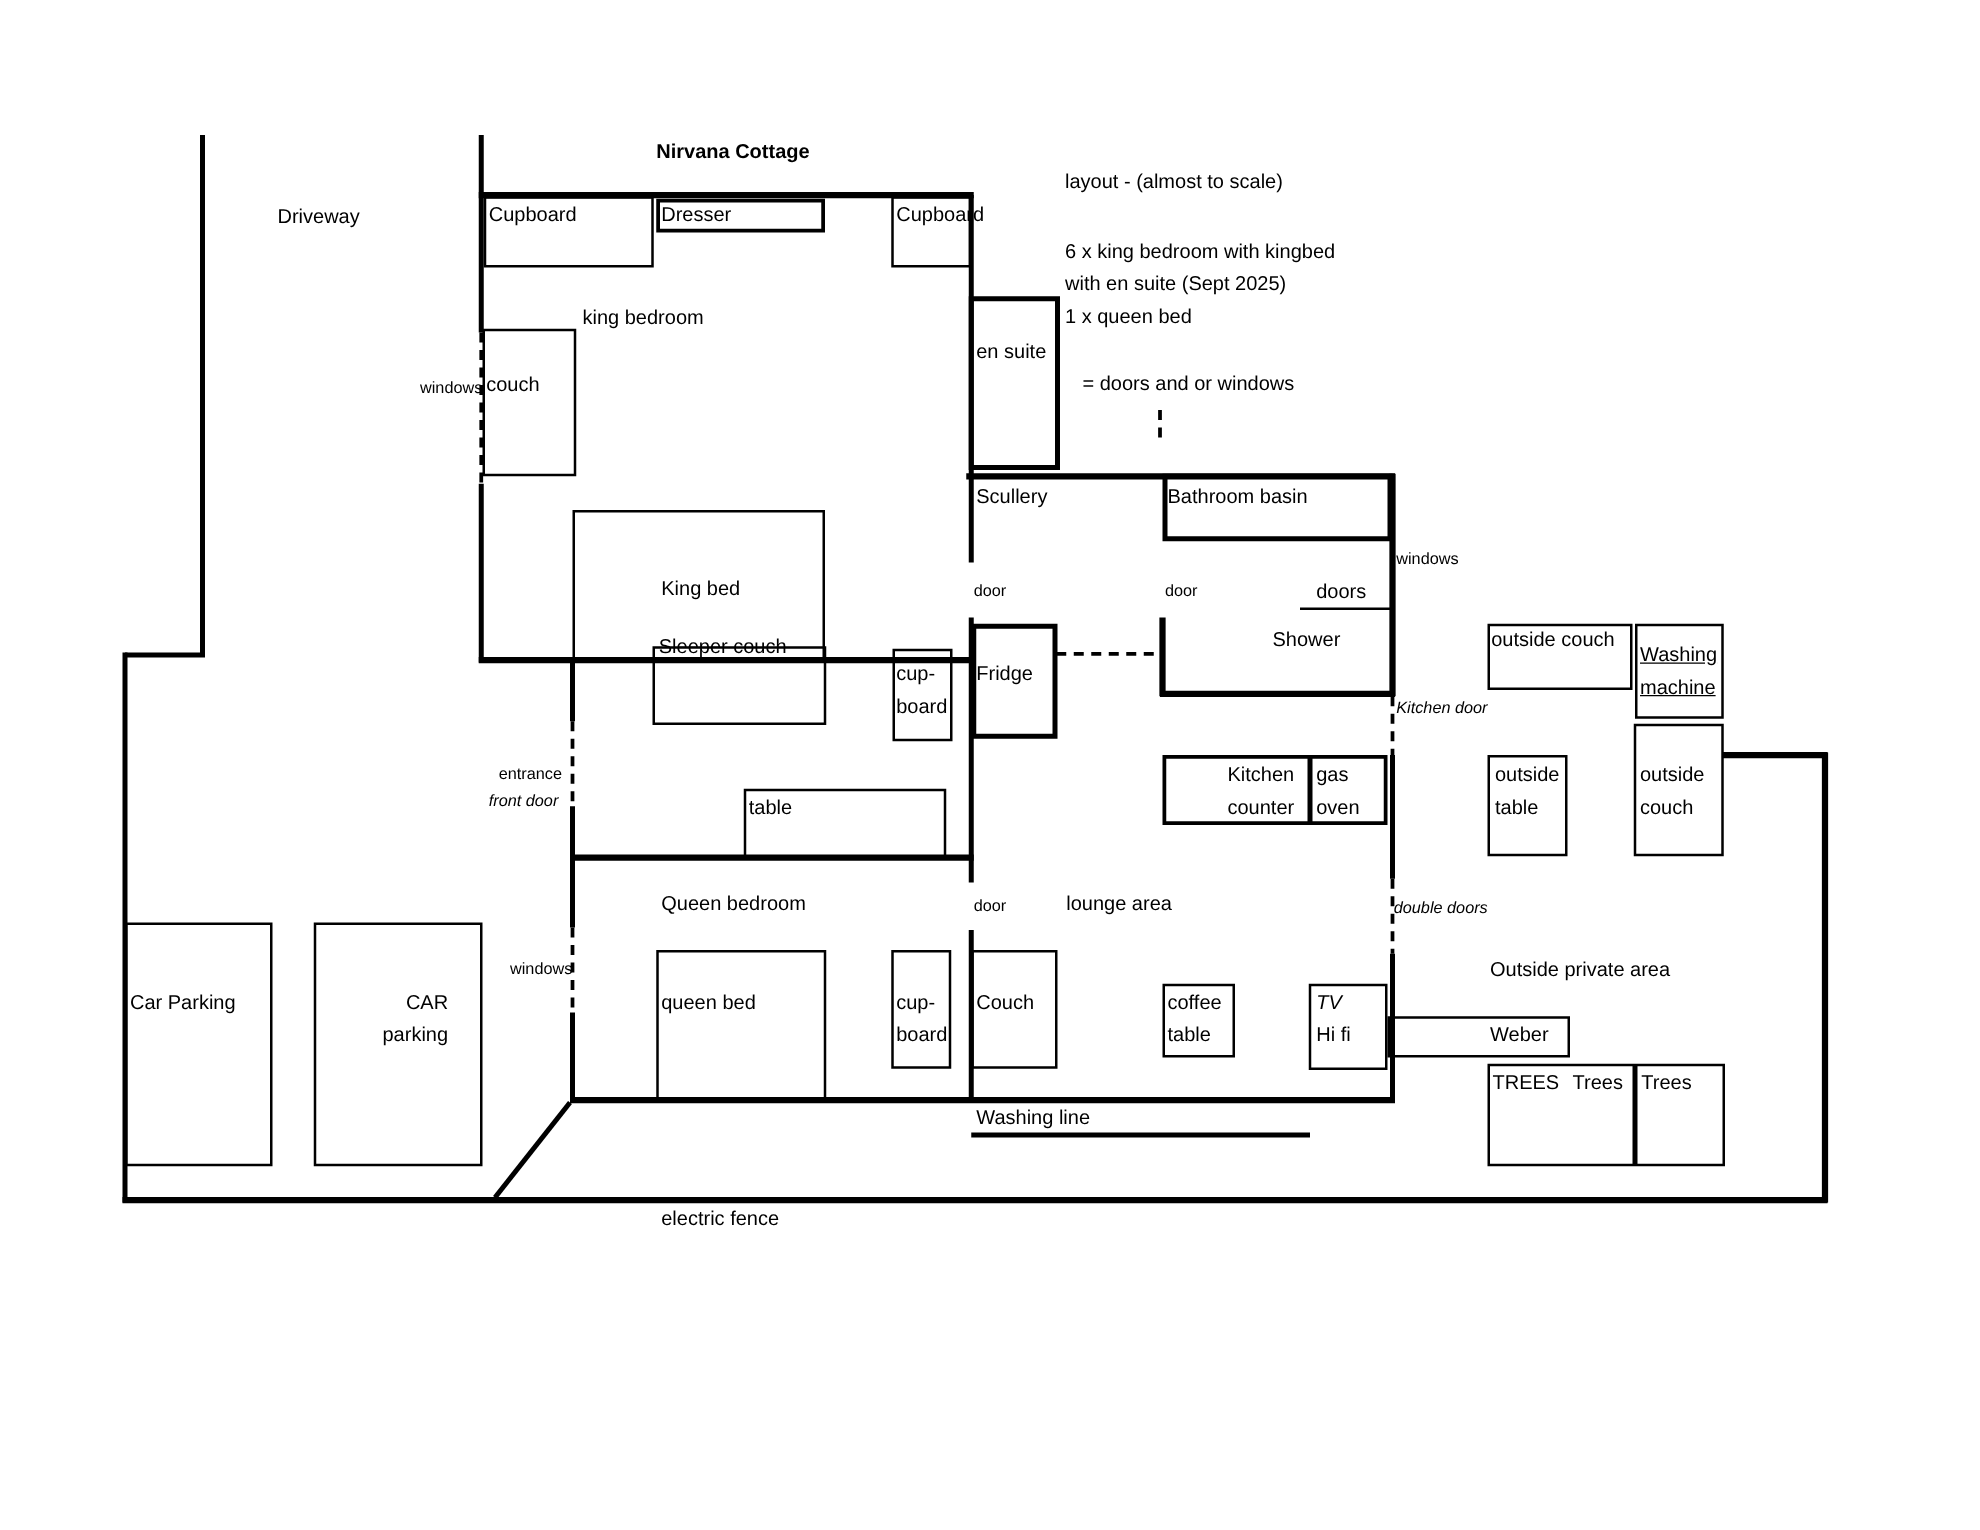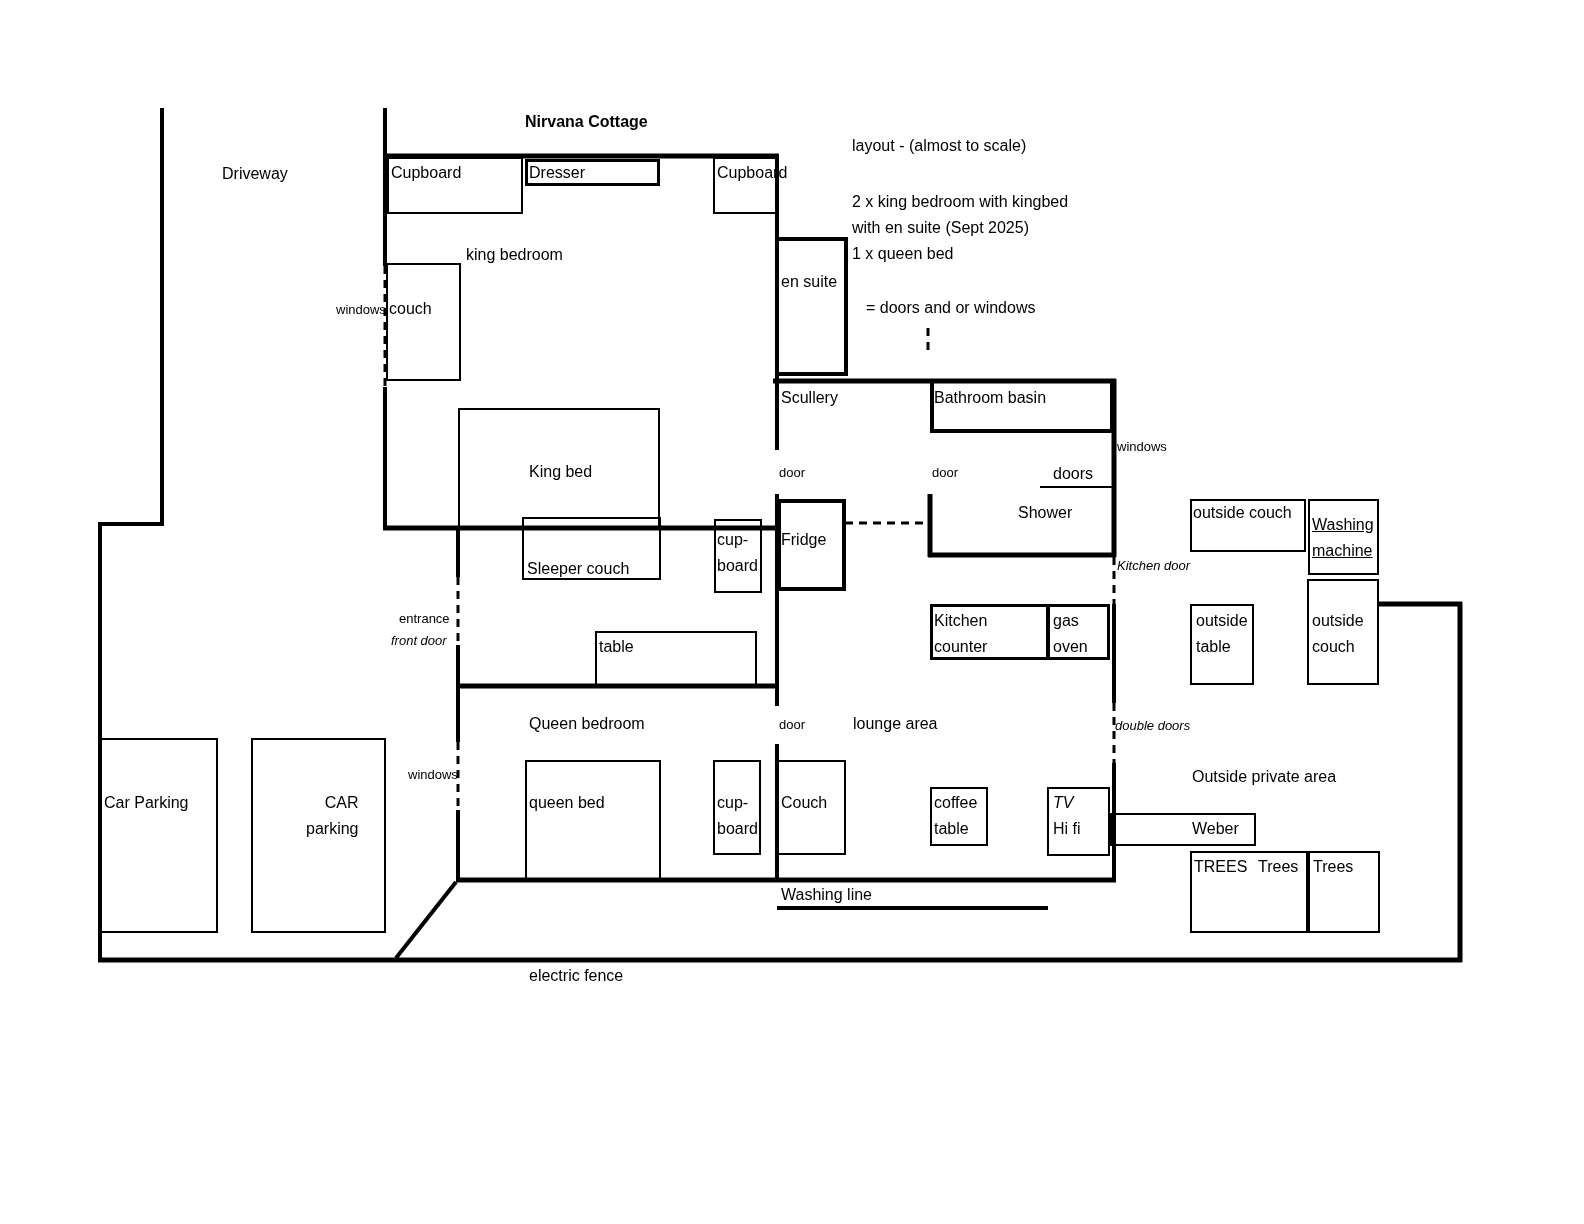--- a/index.html
+++ b/index.html
@@ -97,47 +97,47 @@
     <div class="box" style="left: 1190px; top: 851px; width: 118px; height: 82px; border-width: 2px;"></div>
     <div class="box" style="left: 1308px; top: 851px; width: 72px; height: 82px; border-width: 2px;"></div>
     <div class="box" style="left: 100px; top: 738px; width: 118px; height: 195px; border-width: 2px;"></div>
     <div class="box" style="left: 251px; top: 738px; width: 135px; height: 195px; border-width: 2px;"></div>
     <div class="lbl bold" style="left: 525px; top: 109px;">Nirvana Cottage</div>
     <div class="lbl" style="left: 852px; top: 133px;">layout - (almost to scale)</div>
     <div class="lbl" style="left: 222px; top: 161px;">Driveway</div>
     <div class="lbl" style="left: 391px; top: 160px;">Cupboard</div>
     <div class="lbl" style="left: 529px; top: 160px;">Dresser</div>
     <div class="lbl" style="left: 717px; top: 160px;">Cupboard</div>
-    <div class="lbl" style="left: 852px; top: 189px;">2 x king bedroom with kingbed</div>
+    <div class="lbl" style="left: 852px; top: 189px;">6 x king bedroom with kingbed</div>
     <div class="lbl" style="left: 852px; top: 215px;">with en suite (Sept 2025)</div>
     <div class="lbl" style="left: 852px; top: 241px;">1 x queen bed</div>
     <div class="lbl" style="left: 466px; top: 242px;">king bedroom</div>
     <div class="lbl" style="left: 781px; top: 269px;">en suite</div>
     <div class="lbl" style="left: 866px; top: 295px;">= doors and or windows</div>
     <div class="lbl small" style="left: 336px; top: 302px;">windows</div>
     <div class="lbl" style="left: 389px; top: 296px;">couch</div>
     <div class="lbl" style="left: 781px; top: 385px;">Scullery</div>
     <div class="lbl" style="left: 934px; top: 385px;">Bathroom basin</div>
     <div class="lbl" style="left: 529px; top: 459px;">King bed</div>
     <div class="lbl small" style="left: 1117px; top: 439px;">windows</div>
     <div class="lbl small" style="left: 779px; top: 465px;">door</div>
     <div class="lbl small" style="left: 932px; top: 465px;">door</div>
     <div class="lbl" style="left: 1053px; top: 461px;">doors</div>
     <div class="lbl" style="left: 1018px; top: 500px;">Shower</div>
     <div class="lbl" style="left: 1193px; top: 500px;">outside couch</div>
     <div class="lbl" style="left: 1312px; top: 512px; text-decoration: underline;">Washing
 machine</div>
-    <div class="lbl" style="left: 527px; top: 556px;">Sleeper couch</div>
+    <div class="lbl" style="left: 527px; top: 505px;">Sleeper couch</div>
     <div class="lbl" style="left: 717px; top: 527px;">cup-
 board</div>
     <div class="lbl" style="left: 781px; top: 527px;">Fridge</div>
     <div class="lbl small italic" style="left: 1117px; top: 558px;">Kitchen door</div>
     <div class="lbl small italic" style="left: 391px; top: 585px; margin-top: 48px;">front door</div>
     <div class="lbl small" style="left: 399px; top: 611px;">entrance</div>
-    <div class="lbl" style="left: 934px; top: 608px;">Kitchen
+    <div class="lbl" style="left: 934px; top: 608px; padding-left: 48px;">Kitchen
 counter</div>
     <div class="lbl" style="left: 1053px; top: 608px;">gas
 oven</div>
     <div class="lbl" style="left: 1196px; top: 608px;">outside
 table</div>
     <div class="lbl" style="left: 1312px; top: 608px;">outside
 couch</div>
     <div class="lbl" style="left: 599px; top: 634px;">table</div>
     <div class="lbl" style="left: 529px; top: 711px;">Queen bedroom</div>
     <div class="lbl small" style="left: 779px; top: 717px;">door</div>

